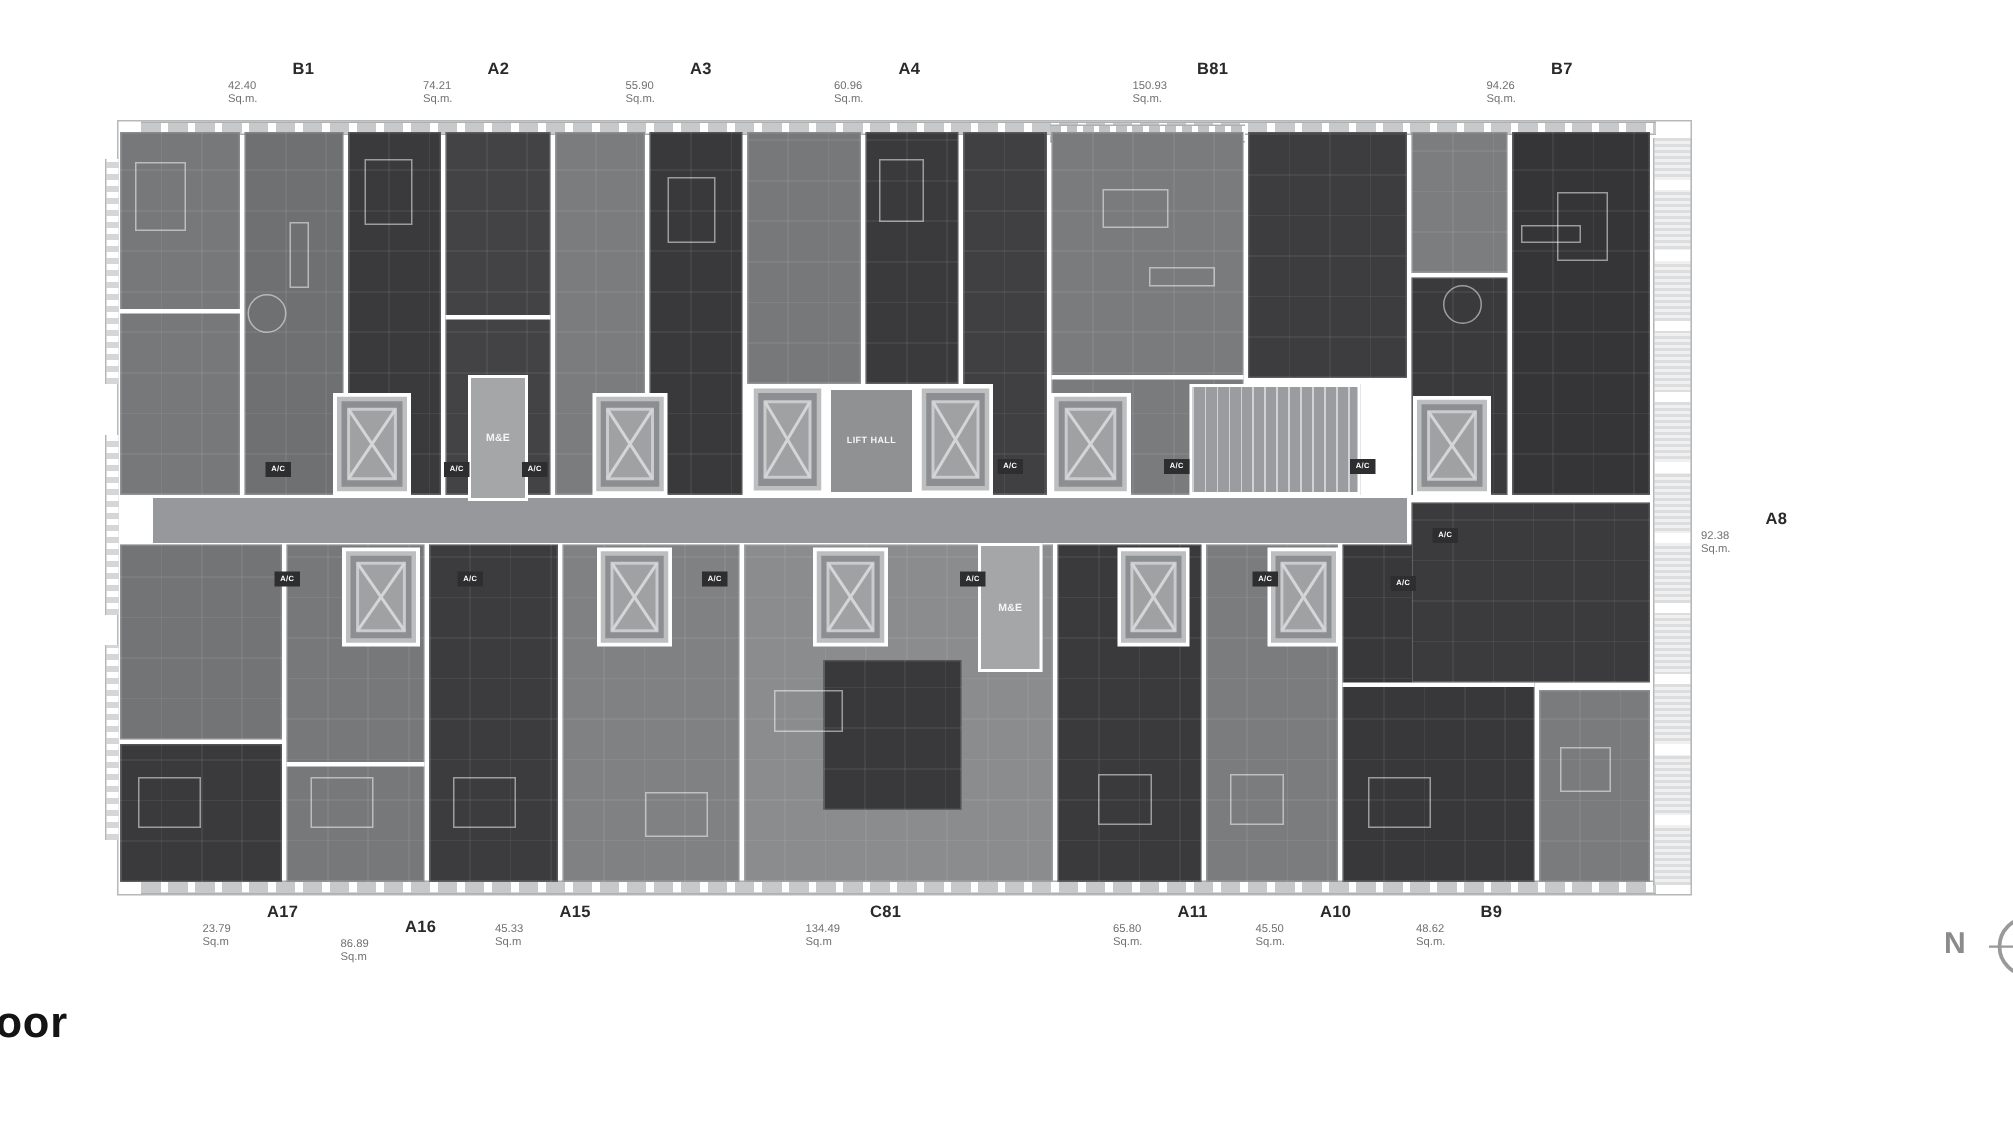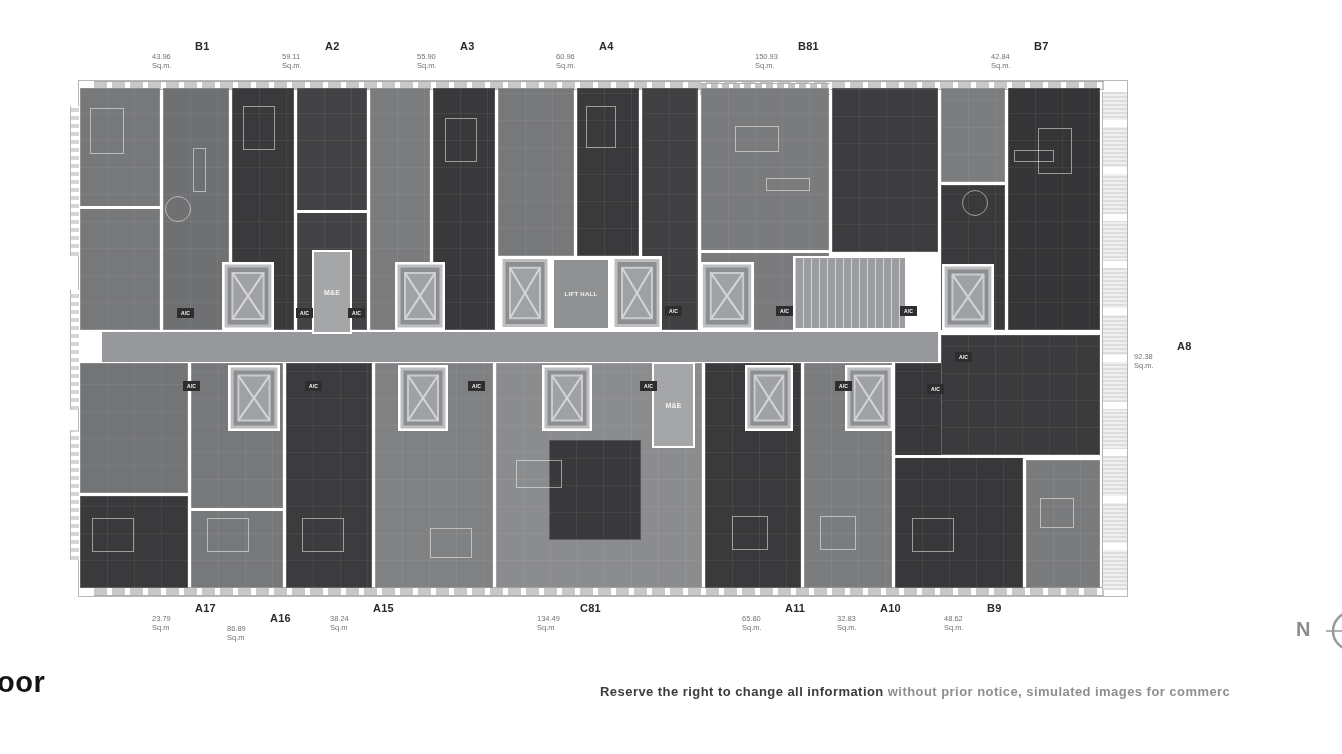--- a/index.html
+++ b/index.html
@@ -237,96 +237,93 @@
   <div class="fur" style="left:732px;top:516px;width:36px;height:34px;"></div>
   <div class="fur" style="left:820px;top:516px;width:36px;height:34px;"></div>
   <div class="fur" style="left:912px;top:518px;width:42px;height:34px;"></div>
   <div class="fur" style="left:1040px;top:498px;width:34px;height:30px;"></div>
   <div class="fur" style="left:193px;top:148px;width:13px;height:44px;"></div>
   <div class="fur" style="left:766px;top:178px;width:44px;height:13px;"></div>
   <div class="fur" style="left:1014px;top:150px;width:40px;height:12px;"></div>
 
   <div class="ulabel" style="left:152px;top:40px;">
     <span class="nm">B1</span>
-    <span class="ar">43.96</span>
+    <span class="ar">42.40</span>
     <span class="un">Sq.m.</span>
   </div>
   <div class="ulabel" style="left:282px;top:40px;">
     <span class="nm">A2</span>
-    <span class="ar">59.11</span>
+    <span class="ar">74.21</span>
     <span class="un">Sq.m.</span>
   </div>
   <div class="ulabel" style="left:417px;top:40px;">
     <span class="nm">A3</span>
     <span class="ar">55.90</span>
     <span class="un">Sq.m.</span>
   </div>
   <div class="ulabel" style="left:556px;top:40px;">
     <span class="nm">A4</span>
     <span class="ar">60.96</span>
     <span class="un">Sq.m.</span>
   </div>
   <div class="ulabel" style="left:755px;top:40px;">
     <span class="nm">B81</span>
     <span class="ar">150.93</span>
     <span class="un">Sq.m.</span>
   </div>
   <div class="ulabel" style="left:991px;top:40px;">
     <span class="nm">B7</span>
-    <span class="ar">42.84</span>
-    <span class="un">Sq.m.</span>
-  </div>
-
-  <div class="ulabel" style="left:152px;top:602px;">
+    <span class="ar">94.26</span>
+    <span class="un">Sq.m.</span>
+  </div>
+
+  <div class="ulabel" style="left:135px;top:602px;">
     <span class="nm">A17</span>
     <span class="ar">23.79</span>
     <span class="un">Sq.m</span>
   </div>
   <div class="ulabel" style="left:227px;top:612px;">
     <span class="nm">A16</span>
     <span class="ar">86.89</span>
     <span class="un">Sq.m</span>
   </div>
   <div class="ulabel" style="left:330px;top:602px;">
     <span class="nm">A15</span>
-    <span class="ar">38.24</span>
+    <span class="ar">45.33</span>
     <span class="un">Sq.m</span>
   </div>
   <div class="ulabel" style="left:537px;top:602px;">
     <span class="nm">C81</span>
     <span class="ar">134.49</span>
     <span class="un">Sq.m</span>
   </div>
   <div class="ulabel" style="left:742px;top:602px;">
     <span class="nm">A11</span>
     <span class="ar">65.80</span>
     <span class="un">Sq.m.</span>
   </div>
   <div class="ulabel" style="left:837px;top:602px;">
     <span class="nm">A10</span>
-    <span class="ar">32.83</span>
+    <span class="ar">45.50</span>
     <span class="un">Sq.m.</span>
   </div>
   <div class="ulabel" style="left:944px;top:602px;">
     <span class="nm">B9</span>
     <span class="ar">48.62</span>
     <span class="un">Sq.m.</span>
   </div>
 
   <div class="ulabel" style="left:1134px;top:340px;">
     <span class="nm">A8</span>
     <span class="ar">92.38</span>
     <span class="un">Sq.m.</span>
   </div>
 
   <div class="floorfrag">oor</div>
 
-  <div class="disclaimer">
-    <span class="d1">Reserve the right to change all information</span><span class="d2"> without prior notice, simulated images for commerc</span>
-  </div>
 
   <div class="compassN">N</div>
   <svg class="compassSvg" viewBox="0 0 40 62">
     <circle cx="34" cy="31" r="19" fill="none" stroke="#98999b" stroke-width="2.5"></circle>
     <line x1="34" y1="4" x2="34" y2="58" stroke="#98999b" stroke-width="2"></line>
     <line x1="8" y1="31" x2="60" y2="31" stroke="#98999b" stroke-width="1.5"></line>
     <path d="M34 4 L29 16 L39 16 Z" fill="#98999b"></path>
   </svg>
 
 </div>

